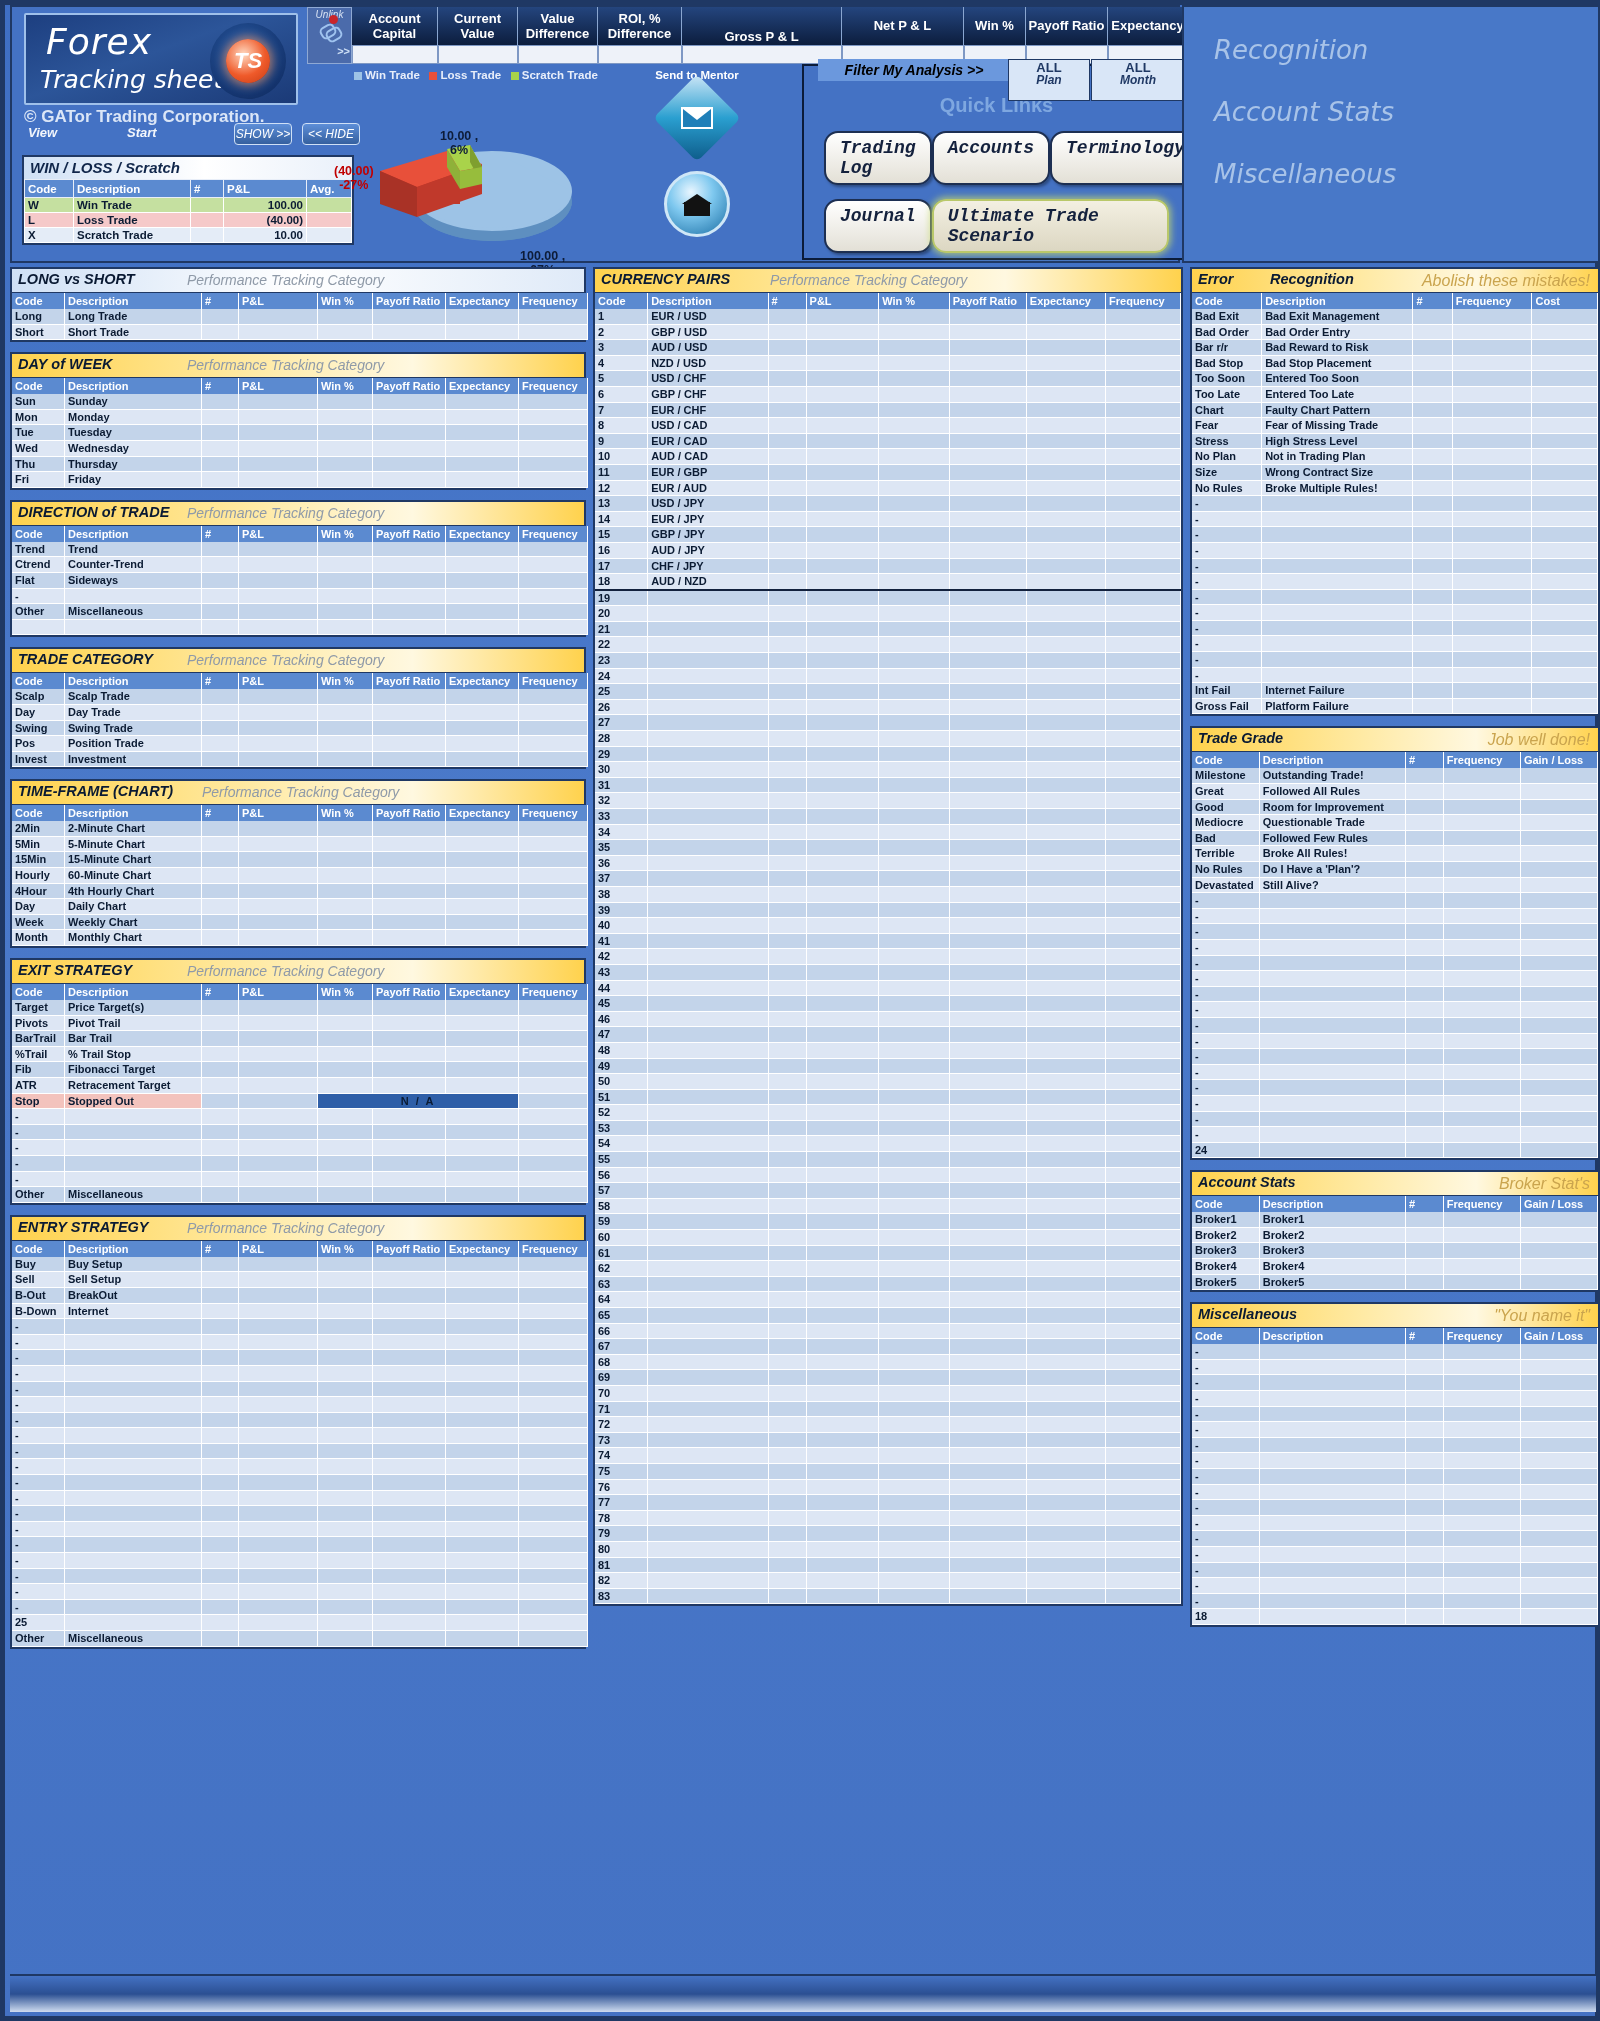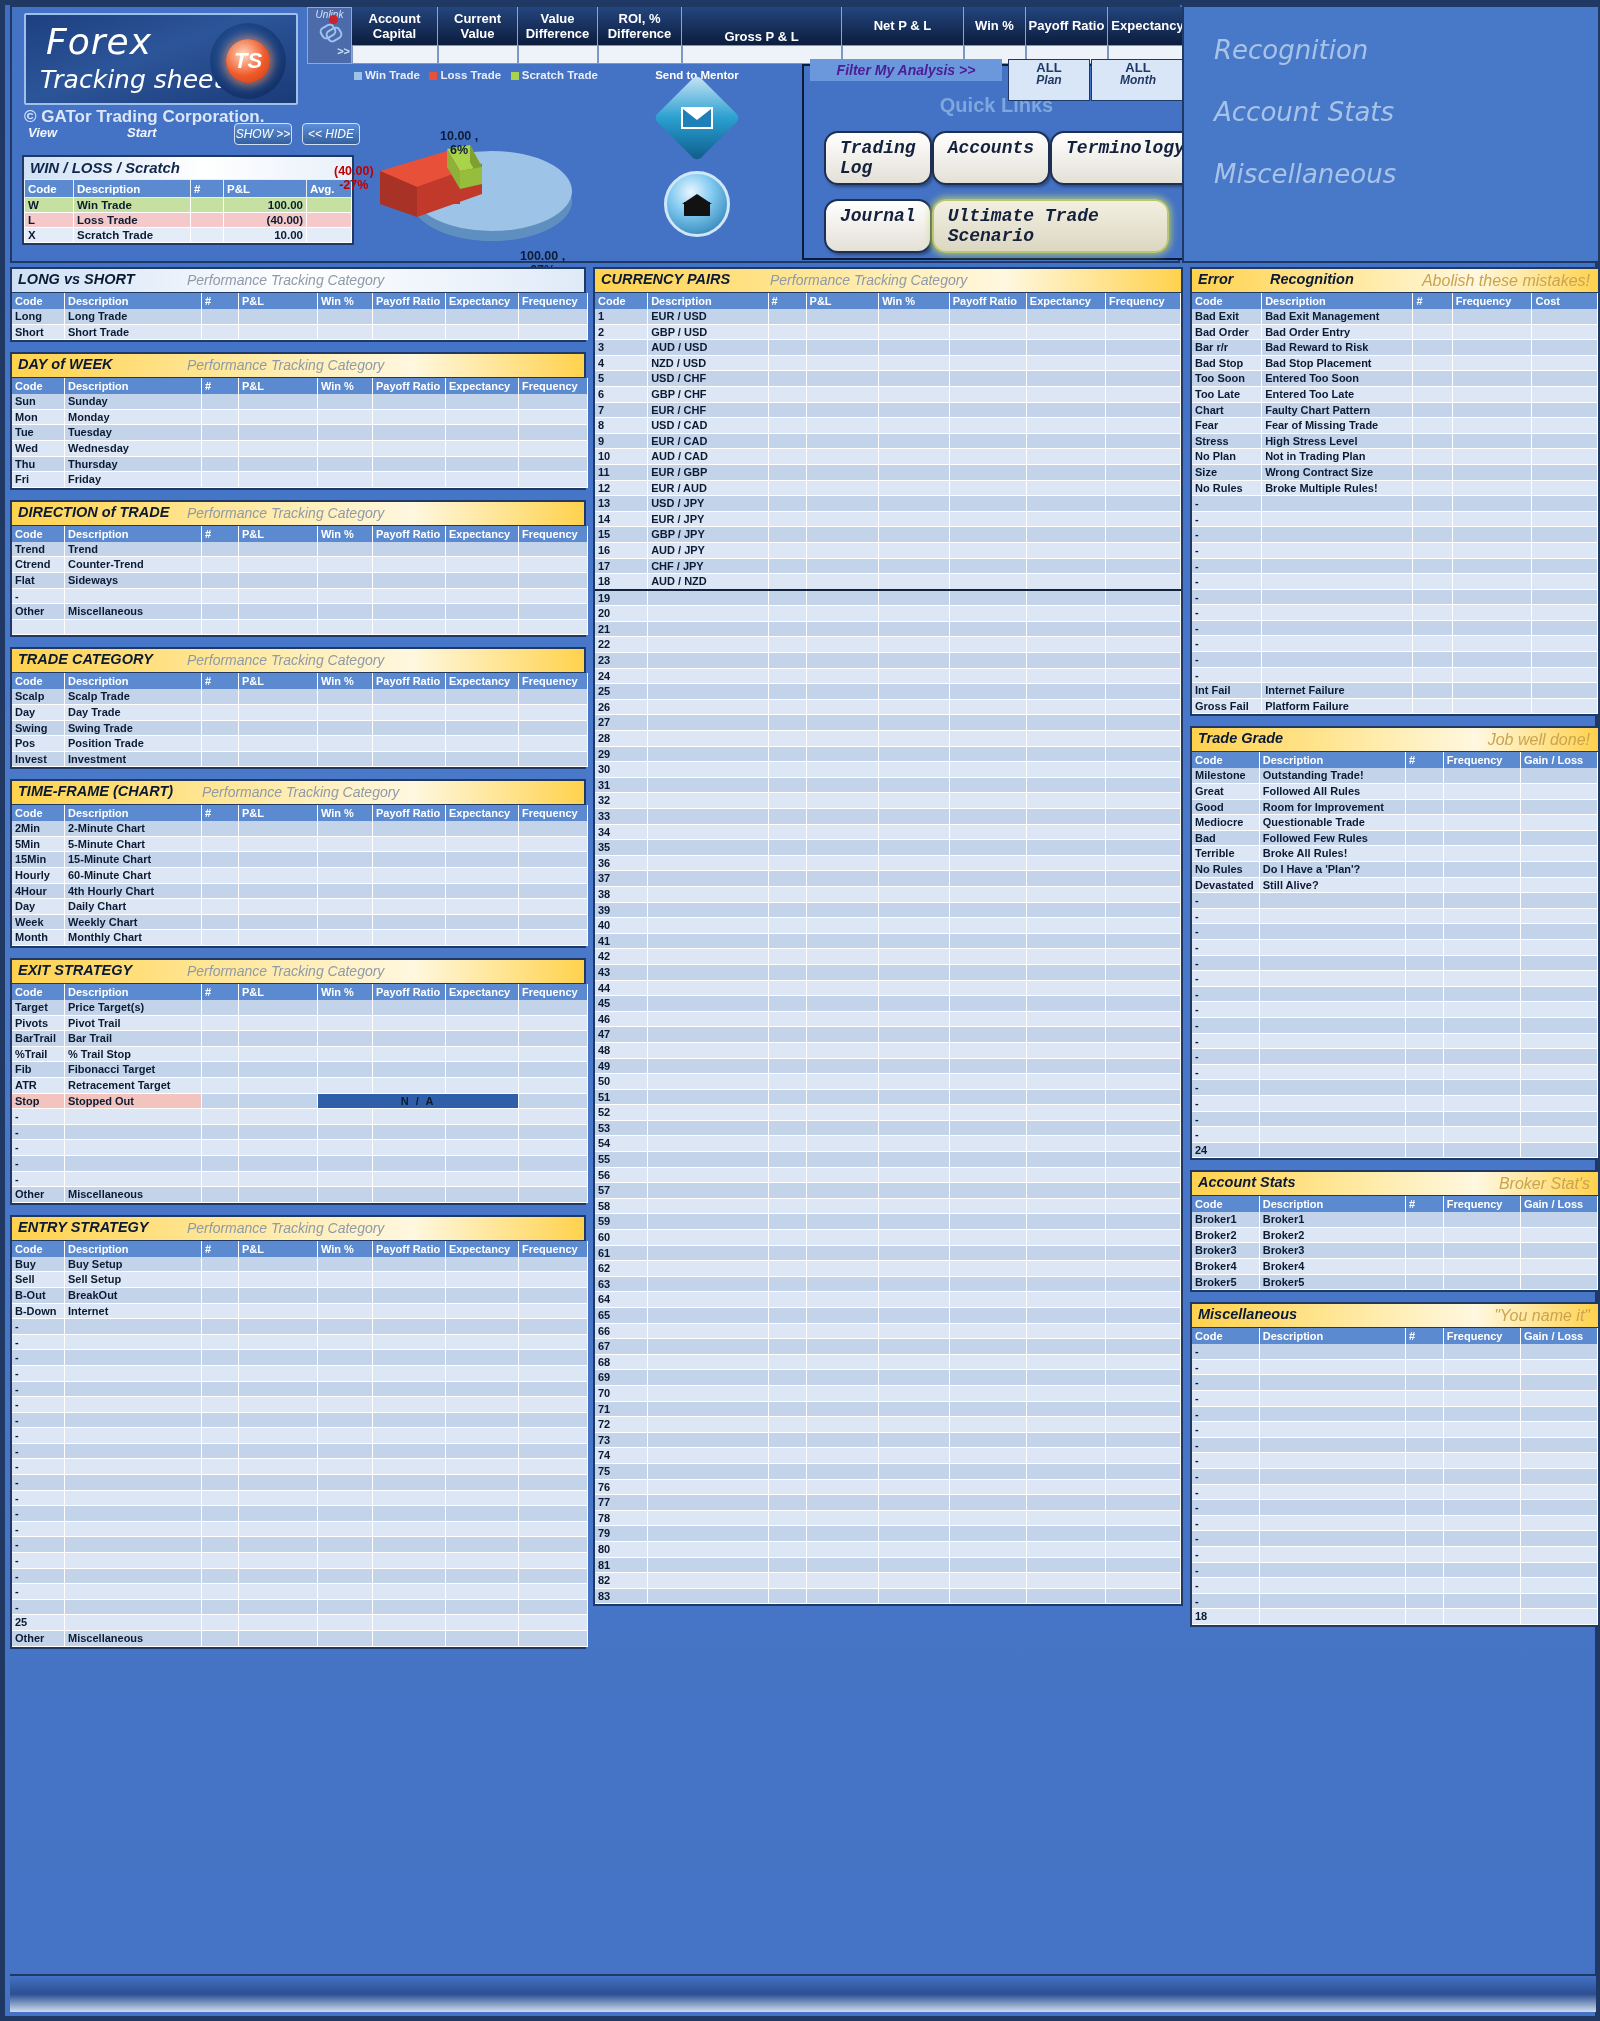--- a/index.html
+++ b/index.html
@@ -104,22 +104,22 @@
       border:3px solid #cfe7f7;position:relative;}
   .homeicon{position:absolute;left:50%;top:50%;width:26px;height:22px;margin:-10px 0 0 -13px;}
   .homeicon:before{content:"";position:absolute;left:0;top:8px;width:26px;height:14px;background:#121212;}
   .homeicon:after{content:"";position:absolute;left:-2px;top:0;width:0;height:0;
         border-left:15px solid transparent;border-right:15px solid transparent;border-bottom:10px solid #121212;}
 
   
   .filterpanel{position:absolute;left:790px;top:57px;width:385px;height:196px;
                background:#4472c4;border:2px solid #0b1c3a;box-sizing:border-box;}
   .filterbar{position:absolute;left:790px;top:52px;width:385px;height:22px;}
-  .fb-label{position:absolute;left:8px;top:0;width:192px;height:22px;background:#6b98dd;
-            color:#4c1d95;font-style:italic;font-weight:bold;font-size:14px;text-align:center;line-height:22px;}
+  .fb-label{position:absolute;left:16px;top:0;width:192px;height:22px;background:#6b98dd;
+            color:#000000;font-style:italic;font-weight:bold;font-size:14px;text-align:center;line-height:22px;}
   .fb-y{position:absolute;left:206px;top:0;width:82px;height:42px;background:#d9e6f7;
         border:1px solid #1f3864;box-sizing:border-box;text-align:center;color:#1f3864;font-size:13px;font-weight:bold;}
   .fb-m{position:absolute;left:289px;top:0;width:94px;height:42px;background:#d9e6f7;
         border:1px solid #1f3864;box-sizing:border-box;text-align:center;color:#1f3864;font-size:13px;font-weight:bold;}
   .fb-y i,.fb-m i{display:block;font-style:italic;font-weight:bold;font-size:12px;margin-top:-2px;}
   .quicklinks{position:absolute;left:20px;top:28px;width:345px;}
   .ql-title{font-size:20px;color:#7ea7e0;font-weight:bold;text-align:center;margin-bottom:14px;}
   .qlrow{display:flex;justify-content:space-around;margin-bottom:14px;}
   .qlbtn{background:linear-gradient(180deg,#ffffff 0%,#e3e0d6 100%);
          border:2px solid #1d2f52;border-radius:14px;color:#14213d;font-style:italic;font-weight:bold;

